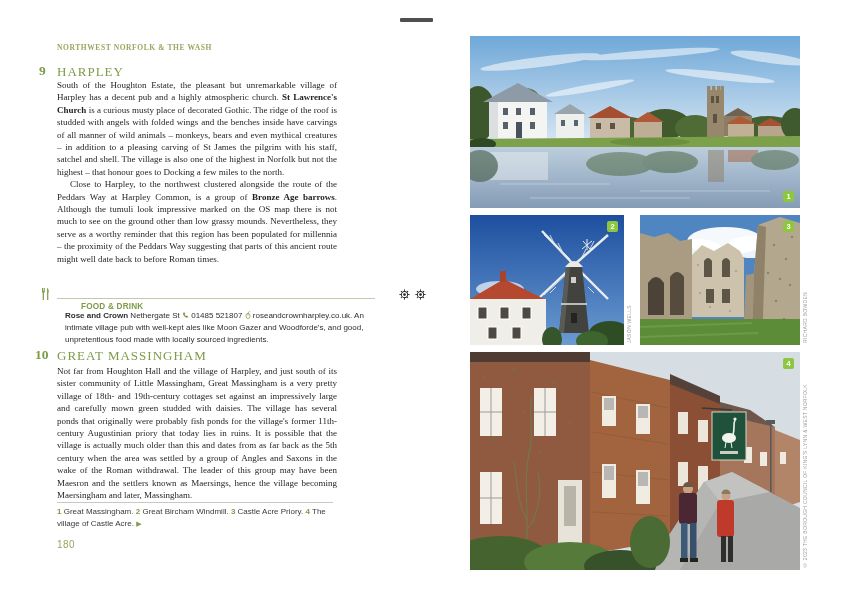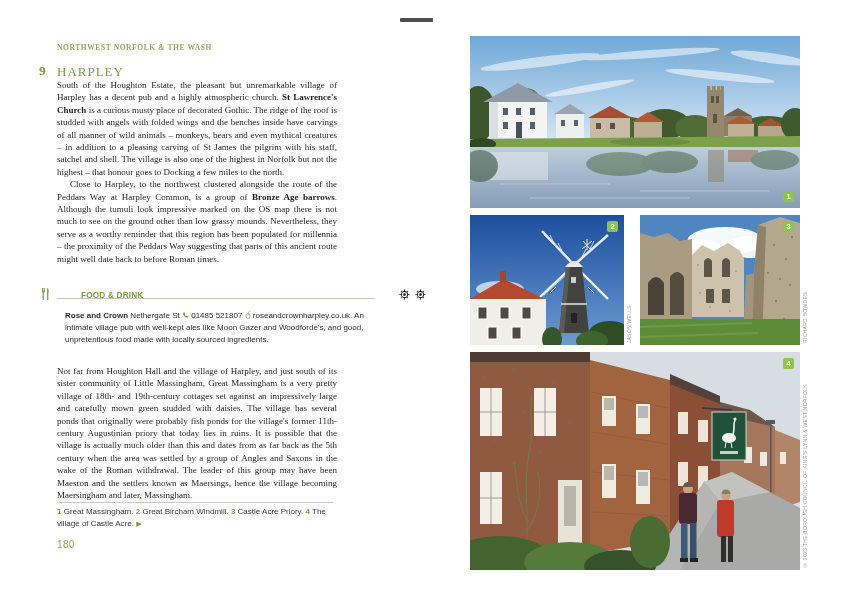--- a/index.html
+++ b/index.html
@@ -27,21 +27,21 @@
 
   .body-block{position:absolute;left:57px;width:280px;text-align:justify;
       font-size:9px;line-height:12.4px;color:#1f1f1f;}
   #sec9-body{top:79px;}
   #sec10-body{top:365px;}
   .body-block p{margin:0;}
   .body-block p.indent{text-indent:13px;}
 
   
   .fd-icon{position:absolute;left:41px;top:286px;}
-  .fd-label{position:absolute;left:57px;top:291px;font-family:"Liberation Sans",sans-serif;
+  .fd-label{position:absolute;left:57px;top:302px;font-family:"Liberation Sans",sans-serif;
       font-weight:bold;font-size:8.2px;letter-spacing:.2px;color:#7d9b49;padding-left:24px;}
   .fd-rule{position:absolute;left:57px;top:298px;width:318px;height:1px;background:#c3caab;}
   .fd-entry{position:absolute;left:57px;top:302px;width:318px;margin:8px;
       font-family:"Liberation Sans",sans-serif;font-size:8px;line-height:11.8px;color:#2e2e2e;}
   .fd-entry .glyph{color:#7d9b49;font-size:7.5px;}
   .fd-entry .glyph svg{vertical-align:-1px;}
 
   
   .cap-rule{position:absolute;left:57px;top:502px;width:276px;height:1px;background:#c9c9c2;}
   .caption{position:absolute;left:57px;top:506px;width:282px;margin:0;
@@ -139,20 +139,24 @@
     <span>01485 521807</span>
     <span class="glyph"><svg width="6" height="8" viewBox="0 0 8 11" fill="none" stroke="#7d9b49" stroke-width="1">
           <ellipse cx="4" cy="6.8" rx="2.8" ry="3.6"></ellipse>
           <line x1="4" y1="3.4" x2="4" y2="6.2"></line>
           <path d="M4 3.2 C4 1.4 6.2 1.6 6.6 0.4"></path>
         </svg></span>
     <span>roseandcrownharpley.co.uk.</span>
     <span>An intimate village pub with well-kept ales like Moon Gazer and Woodforde's, and good, unpretentious food made with locally sourced ingredients.</span>
   </p>
 
+  <div class="sec-head" id="sec10-head">
+    <span class="sec-num">10</span>
+    <span>GREAT MASSINGHAM</span>
+  </div>
 
   <div class="body-block" id="sec10-body">
     <p><span>Not far from Houghton Hall and the village of Harpley, and just south of its sister community of Little Massingham, Great Massingham is a very pretty village of 18th- and 19th-century cottages set against an impressively large and carefully mown green studded with daisies. The village has several ponds that originally were probably fish ponds for the village's former 11th-century Augustinian priory that today lies in ruins. It is possible that the village is actually much older than this and dates from as far back as the 5th century when the area was settled by a group of Angles and Saxons in the wake of the Roman withdrawal. The leader of this group may have been Maesron and the settlers known as Maersings, hence the village becoming Maersingham and later, Massingham.</span></p>
   </div>
 
   <div class="cap-rule"></div>
   <p class="caption">
     <span class="cap-num">1</span> 
     <span>Great Massingham.</span> 
     <span class="cap-num">2</span> 

